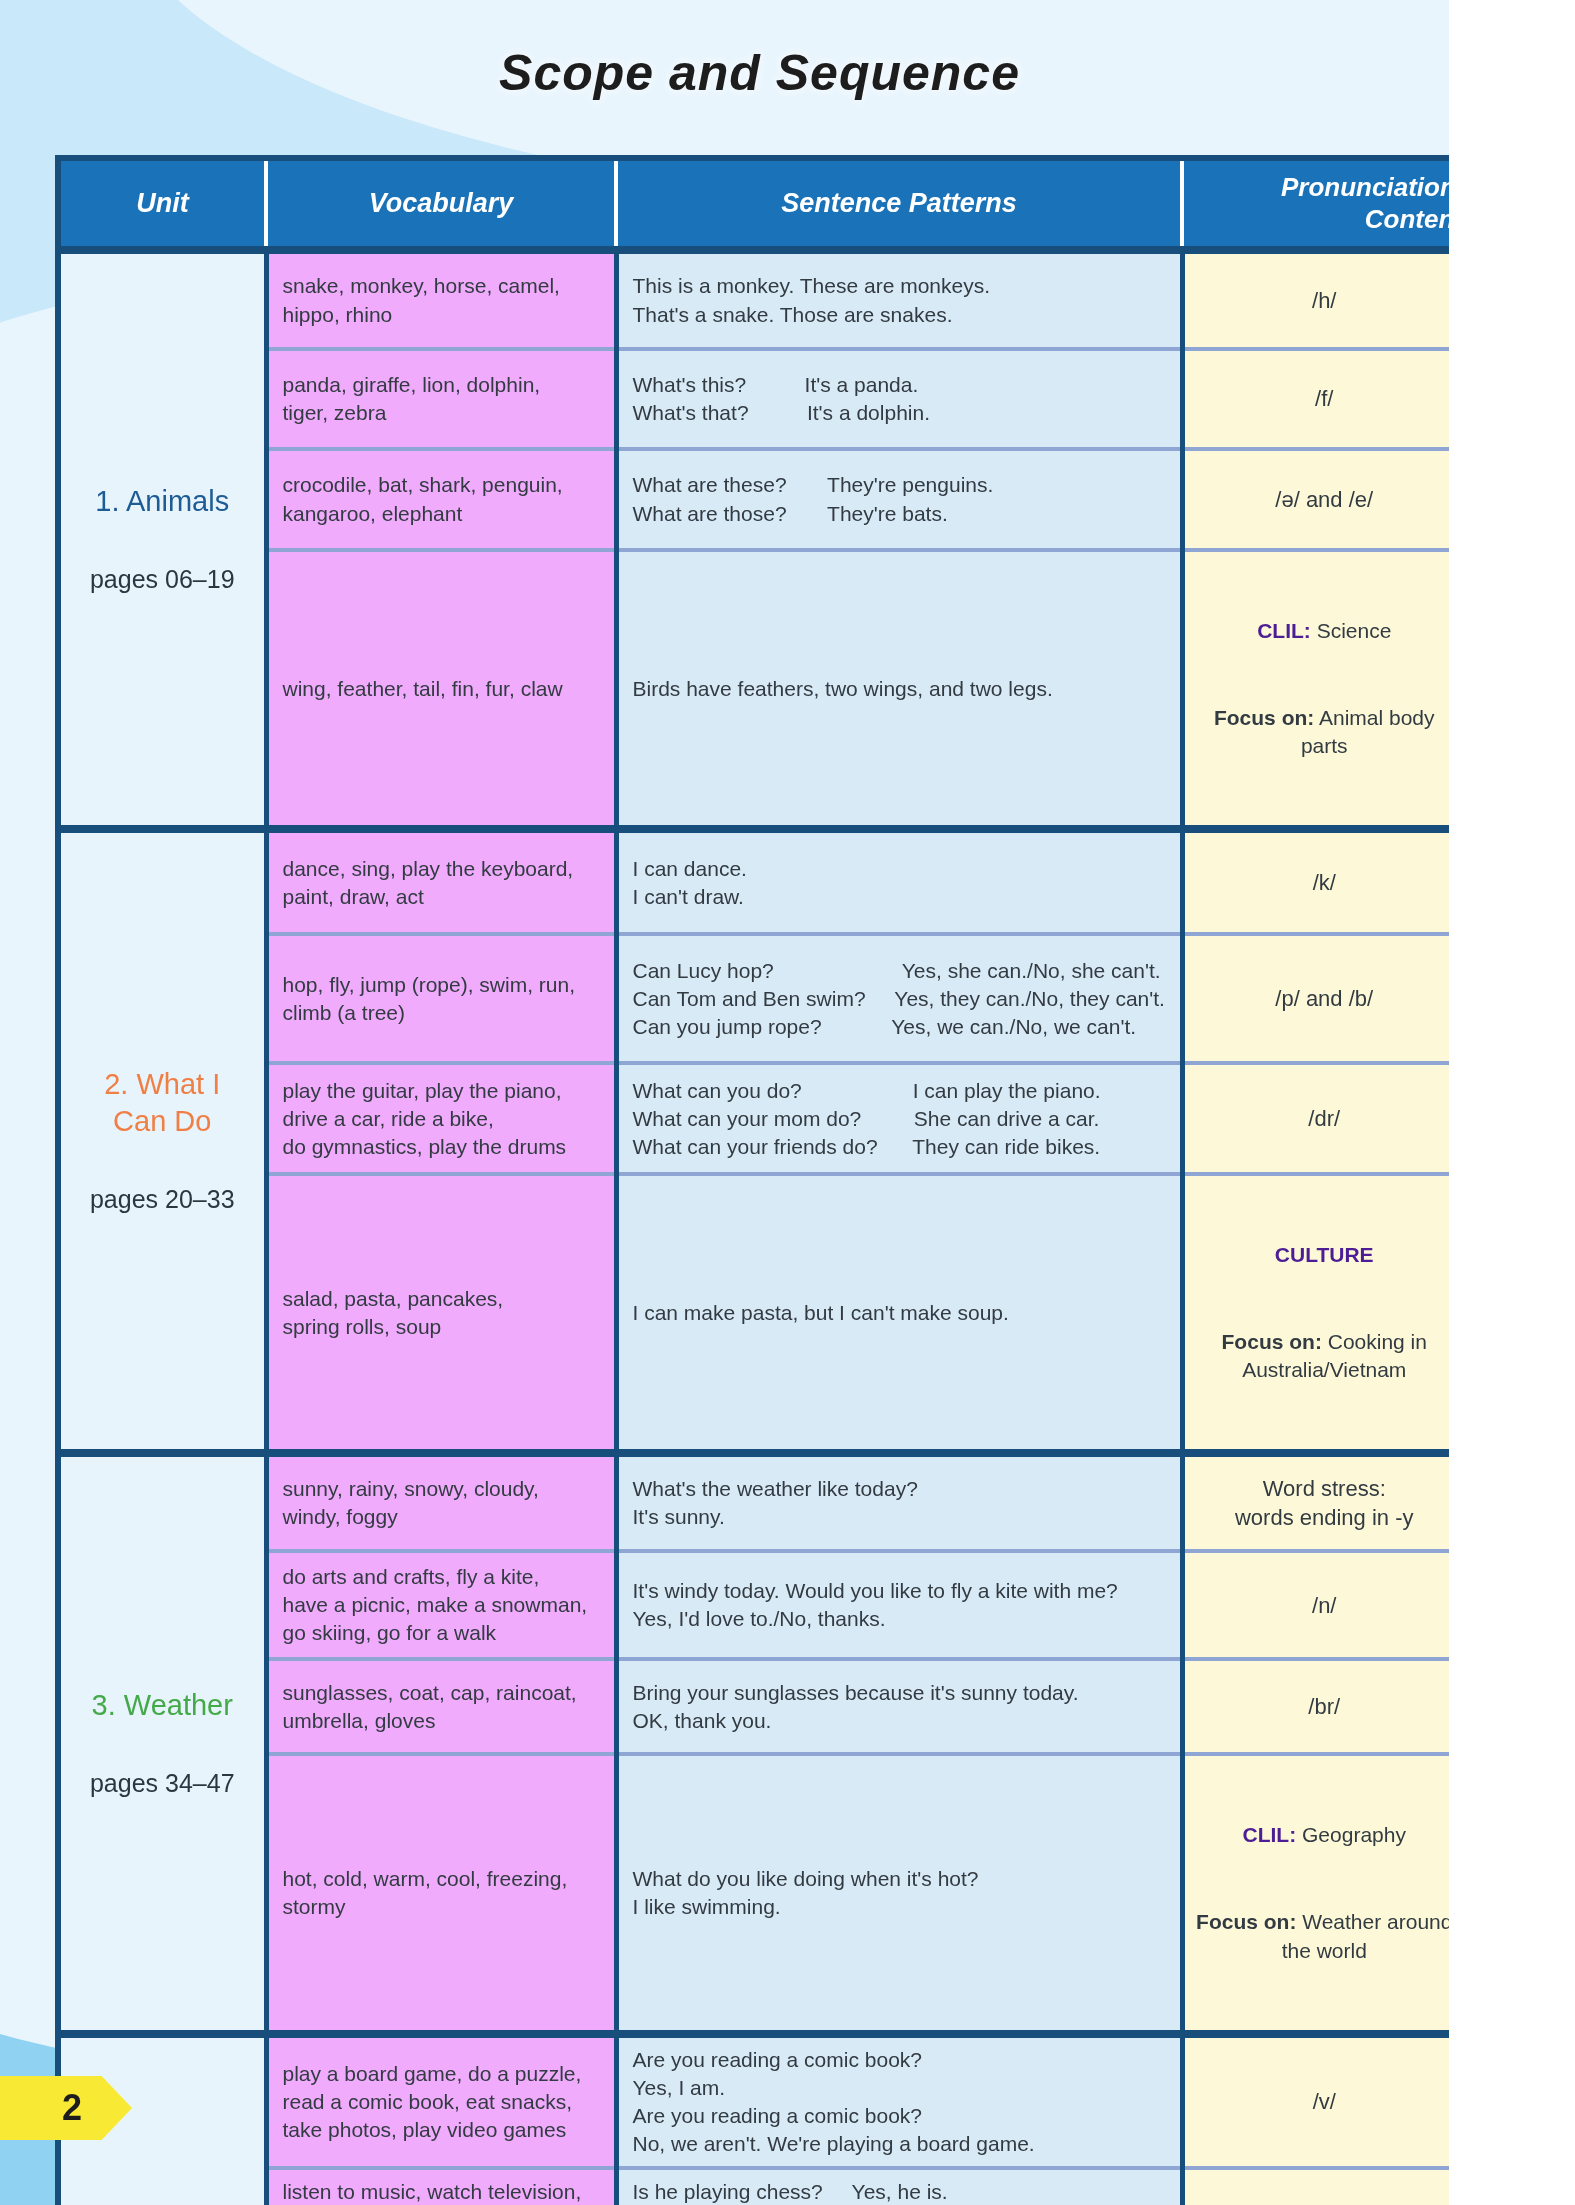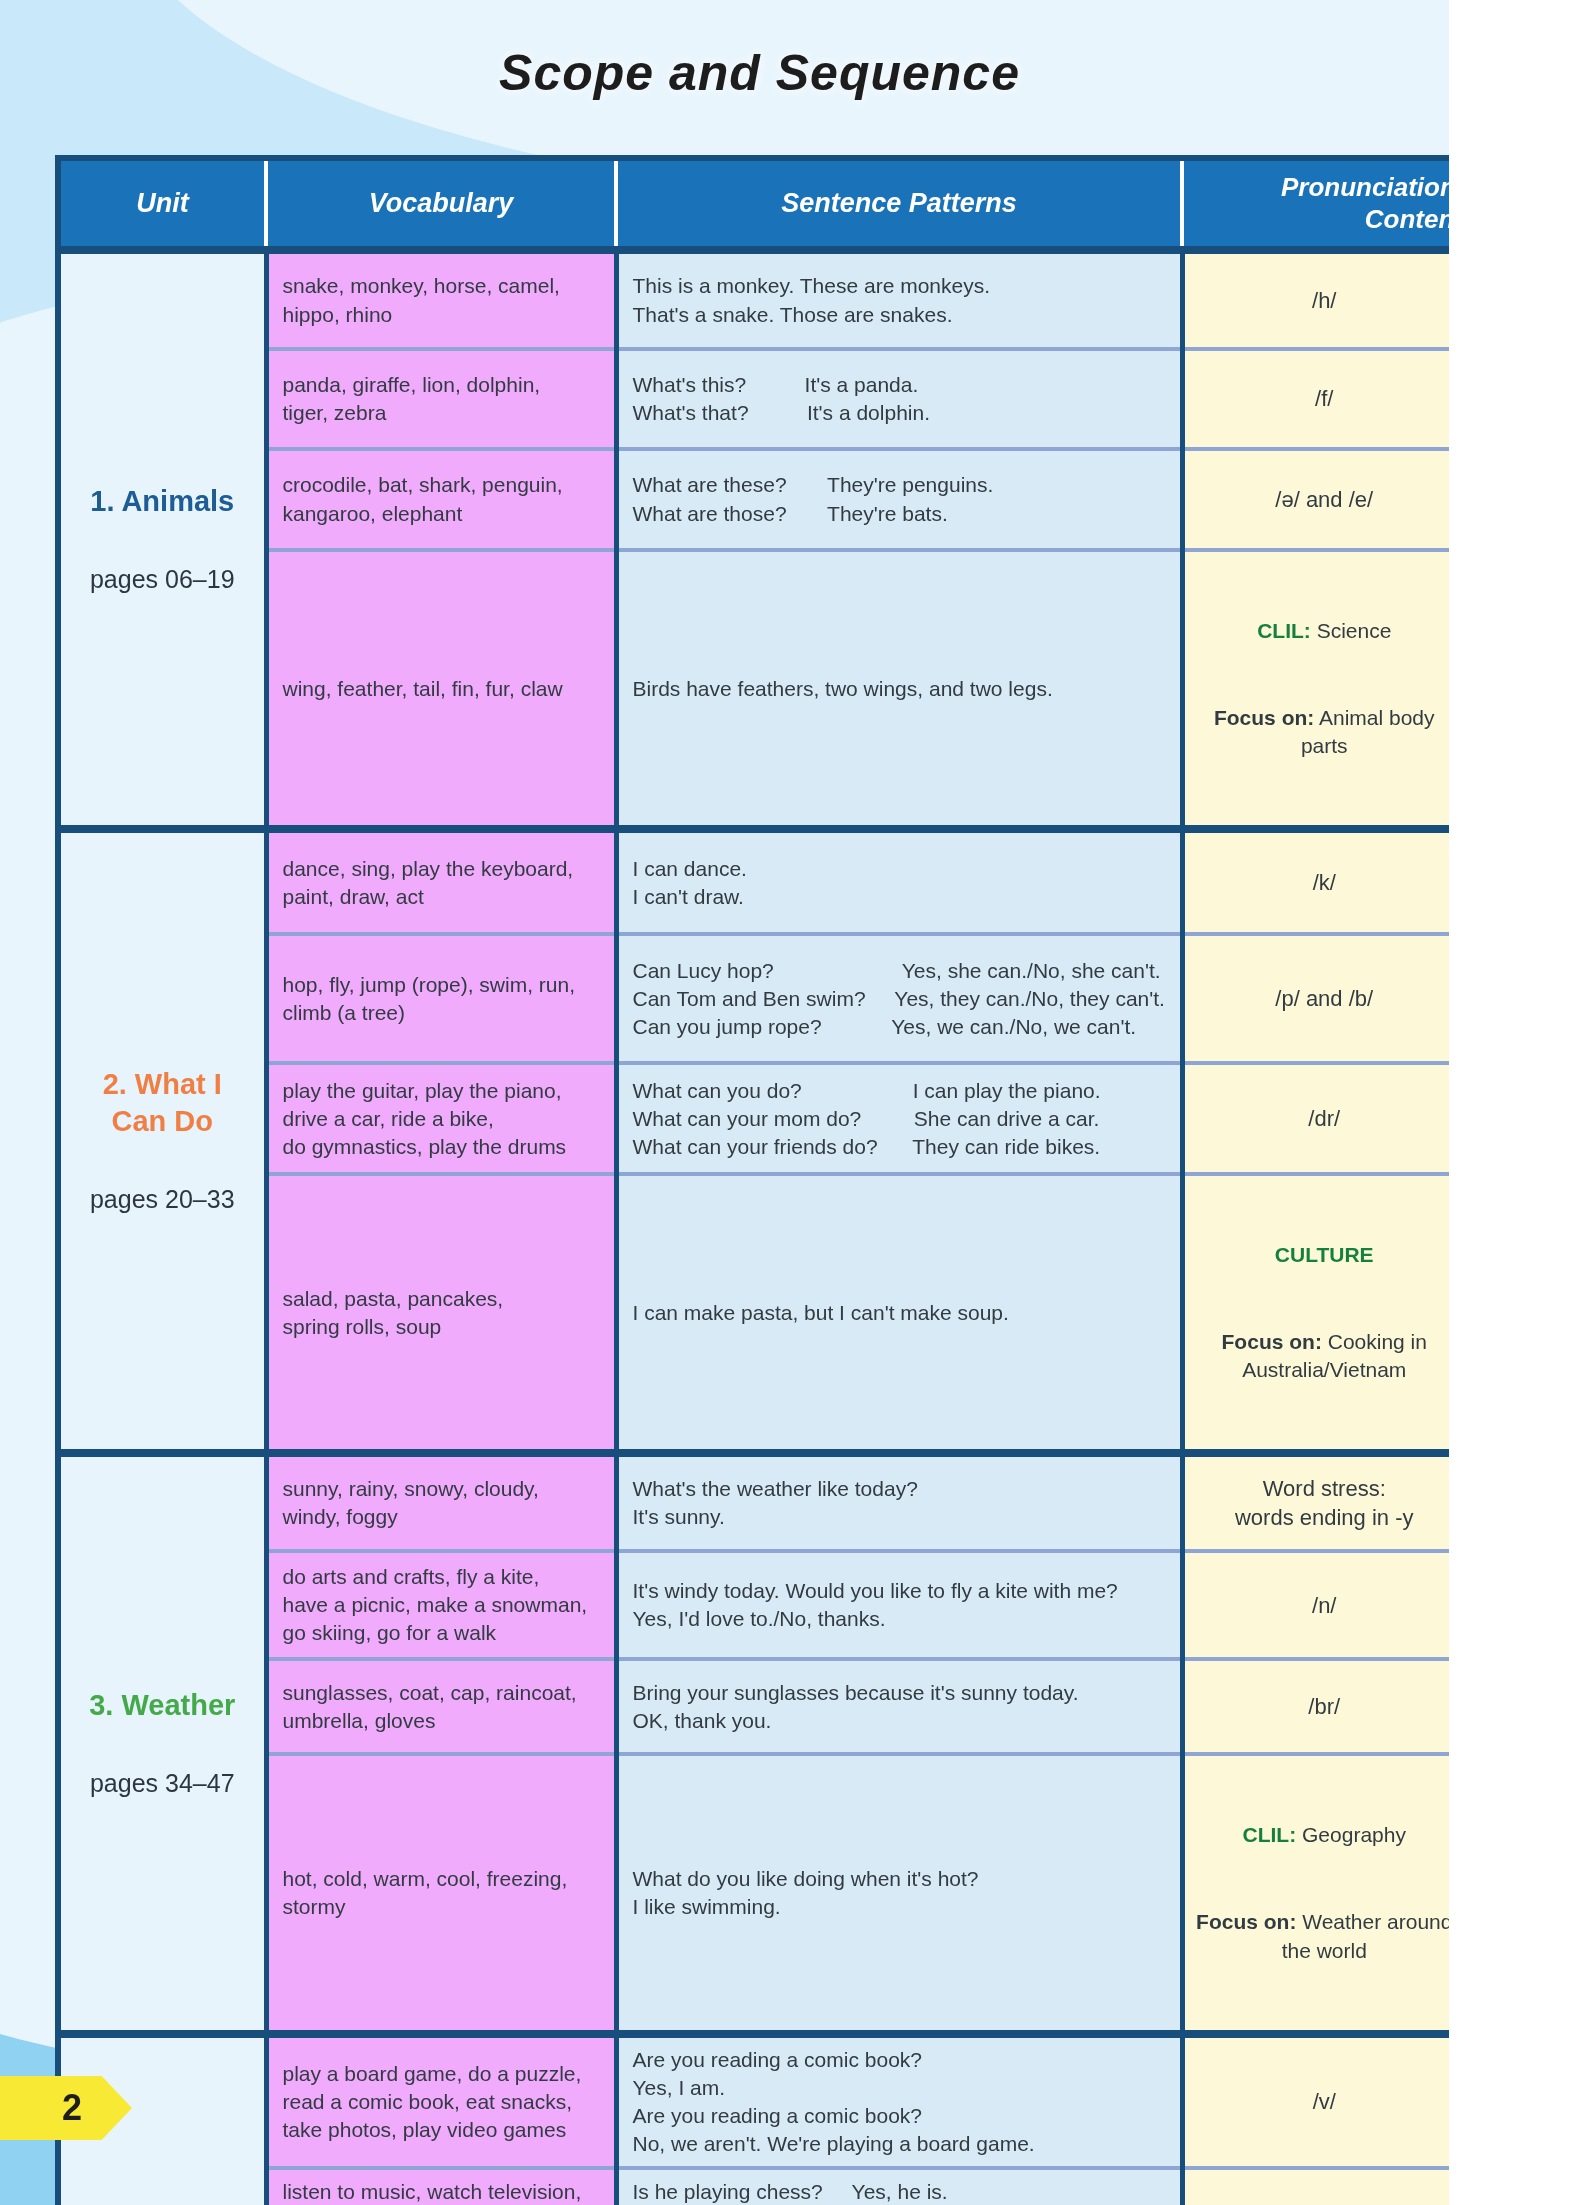--- a/index.html
+++ b/index.html
@@ -24,27 +24,27 @@
   th{background:#1a73b8;color:#ffffff;font-weight:bold;font-style:italic;font-size:27px;
     height:83px;text-align:center;vertical-align:middle;border-left:4px solid #ffffff;
     border-right:4px solid #ffffff;white-space:pre-wrap;line-height:1.22;}
   th.pron-h{font-size:26px;text-align:right;}
   td{vertical-align:middle;border-top:4px solid #8fa6d4;border-bottom:4px solid #8fa6d4;
     border-left:5px solid #174e7c;border-right:5px solid #174e7c;
     color:#333b42;font-size:21px;line-height:1.34;}
   tr.unit-top td{border-top:8px solid #174e7c;}
   .unit-cell{background:#e8f4fc;text-align:center;}
   .unit-wrap{display:flex;flex-direction:column;align-items:center;gap:44px;}
-  .unit-name{font-weight:bold;font-size:29px;white-space:pre-wrap;line-height:1.25;}
+  .unit-name{font-weight:normal;font-size:29px;white-space:pre-wrap;line-height:1.25;}
   .unit-pages{font-size:25px;color:#2b3640;}
   td.vocab{background:#f0abfc;padding:8px 8px 8px 14px;white-space:pre-wrap;}
   td.patt{background:#d9eaf7;padding:8px 8px 8px 14px;white-space:pre-wrap;}
   td.pron{background:#fdf9d8;text-align:center;padding:6px 8px;font-size:22px;white-space:pre-wrap;}
   td.pron .pr-line{white-space:normal;font-size:21px;}
-  .accent{color:#15803d;font-weight:bold;}
+  .accent{color:#4c1d95;font-weight:bold;}
   .focus{font-weight:bold;}
 
   .h99{height:99px}.h100{height:100px}.h101{height:101px}.h114{height:114px}
   .h105{height:105px}.h129{height:129px}.h111{height:111px}.h145{height:145px}
   .h98{height:98px}.h108{height:108px}.h95{height:95px}
   .h125{height:125px}
 
   .badge{position:absolute;left:0;top:2076px;width:132px;height:64px;background:#f8e934;
     clip-path:polygon(0 0,77% 0,100% 50%,77% 100%,0 100%);
     display:flex;align-items:center;justify-content:center;}

